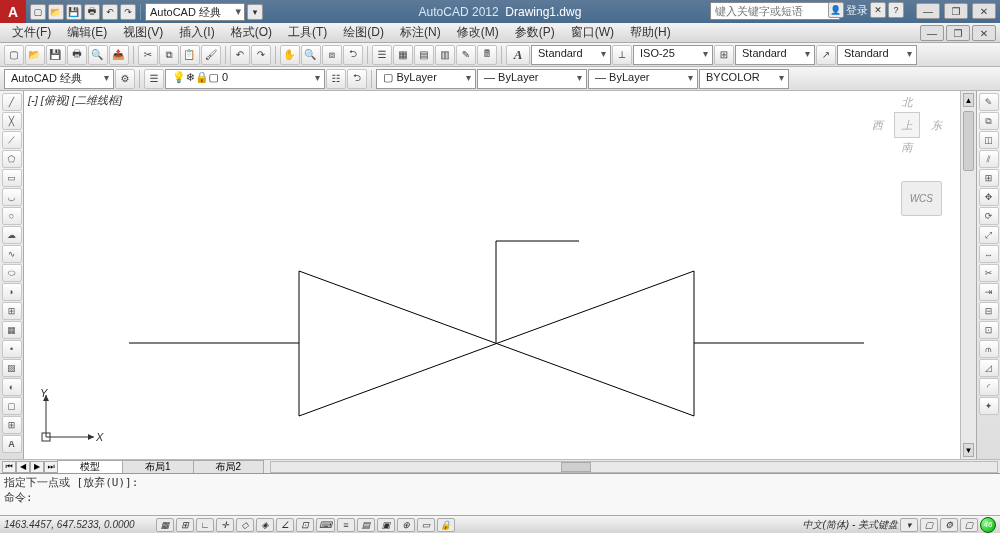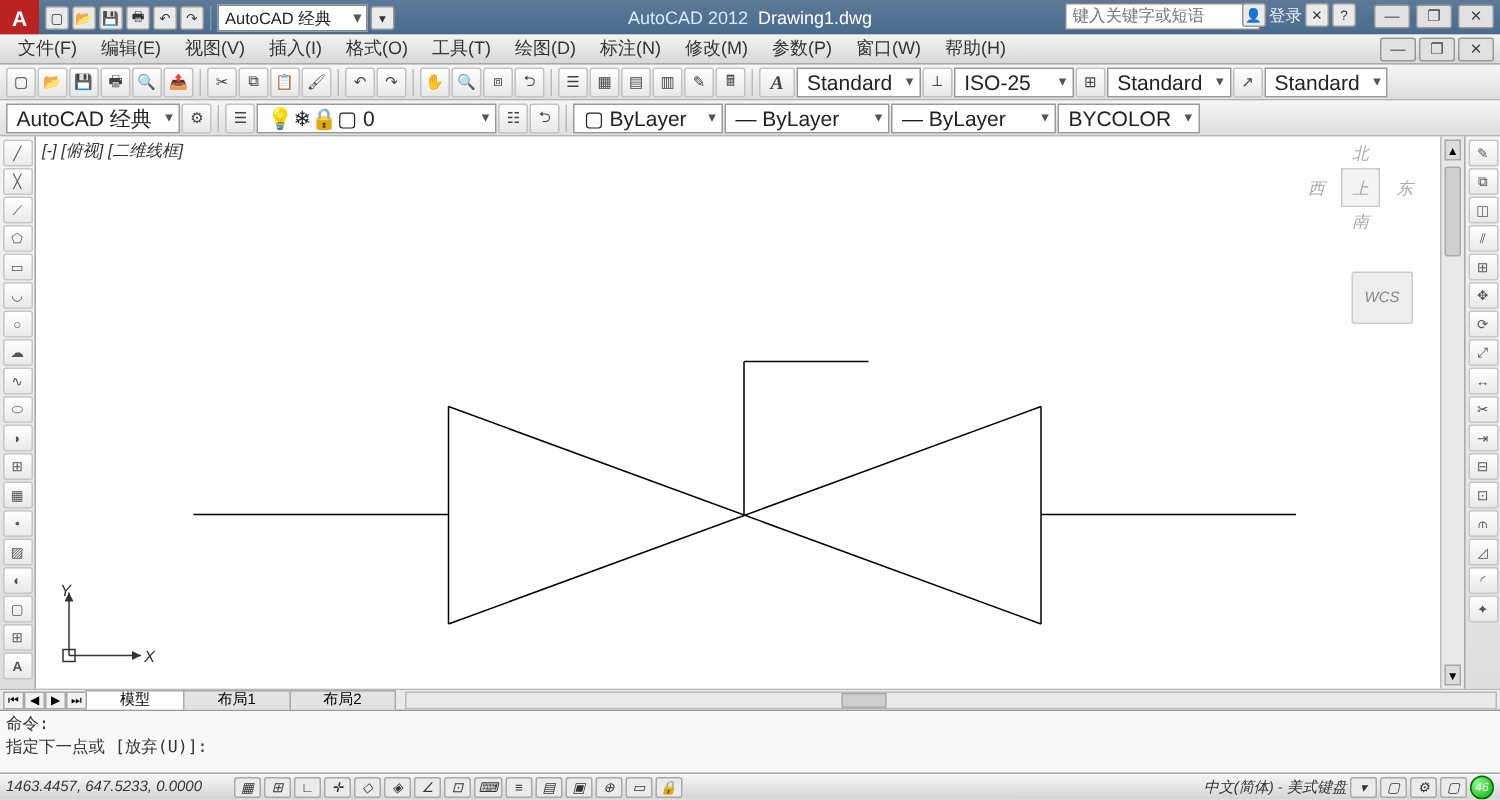--- a/index.html
+++ b/index.html
@@ -16,21 +16,21 @@
   .sr-box { position:absolute; right:160px; top:2px; height:18px; background:#fff; border:1px solid #888; width:130px; padding:1px 4px; color:#888; font-size:11px;}
   .tb-right { position:absolute; right:4px; top:2px; display:flex; gap:2px; align-items:center;}
   .win-btns { position:absolute; right:4px; top:3px; display:flex; gap:4px;}
   .win-btn { width:24px; height:16px; background:#e1e1e1; border:1px solid #999; border-radius:2px; font-size:10px; display:flex; align-items:center; justify-content:center; color:#444;}
   .menubar { height:20px; background:linear-gradient(to bottom,#f4f4f4,#d8d8d8); display:flex; align-items:center; padding:0 4px; border-bottom:1px solid #aaa; position:relative;}
   .menu-item { padding:2px 8px; color:#333; font-size:12px;}
   .menubar .doc-win-btns { position:absolute; right:4px; top:2px; display:flex; gap:2px;}
   .toolbar-row { height:24px; background:linear-gradient(to bottom,#f6f6f6,#dedede); border-bottom:1px solid #b5b5b5; display:flex; align-items:center; padding:0 4px; gap:1px;}
   .tbtn { width:20px; height:20px; border:1px solid #c3c3c3; background:linear-gradient(to bottom,#fff,#e7e7e7); border-radius:2px; display:flex; align-items:center; justify-content:center; font-size:10px; color:#444;}
   .tsep { width:1px; height:18px; background:#bbb; margin:0 3px;}
-  .t-combo { height:20px; background:#fff; border:1px solid #999; padding:1px 18px 1px 6px; position:relative; color:#222; font-size:14px;}
+  .t-combo { height:20px; background:#fff; border:1px solid #999; padding:1px 18px 1px 6px; position:relative; color:#222; font-size:11px;}
   .t-combo::after { content:"▾"; position:absolute; right:4px; top:2px; color:#555; font-size:10px;}
   .workarea { display:flex; height: calc(533px - 23px - 20px - 24px - 24px - 14px - 42px - 18px); }
   .side-toolbar { width:24px; background:linear-gradient(to bottom,#f4f4f4,#dedede); border-right:1px solid #aaa; display:flex; flex-direction:column; align-items:center; padding:2px 0; gap:1px;}
   .side-toolbar.right { border-left:1px solid #aaa; border-right:none;}
   .sbtn { width:20px; height:18px; border:1px solid #c7c7c7; background:linear-gradient(to bottom,#fff,#e9e9e9); border-radius:2px; font-size:9px; display:flex; align-items:center; justify-content:center; color:#555;}
   .canvas-wrap { flex:1; position:relative; background:#fff; overflow:hidden;font-style:italic;}
   .view-label { position:absolute; left:4px; top:2px; font-size:11px; color:#333;}
   .nav-cube { position:absolute; right:18px; top:4px; width:70px; text-align:center; color:#aaa; font-size:11px;}
   .nav-cube .box { width:26px; height:26px; border:1px solid #ccc; margin:2px auto; background:#f4f4f4; display:flex; align-items:center; justify-content:center;}
   .wcs-badge { position:absolute; right:18px; top:90px; background:#eee; border:1px solid #ccc; border-radius:2px; padding:11px 8px; font-size:10px; color:#888;}
@@ -256,22 +256,22 @@
   </div>
   <div class="tab">模型</div>
   <div class="tab inactive">布局1</div>
   <div class="tab inactive">布局2</div>
   <div class="hscroll">
       <div class="thumb"></div>
     </div>
 </div>
 
 <div class="cmdwin">
+  <div class="line">指定下一点或 [放弃(U)]:</div>
   <div class="line">命令:</div>
-  <div class="line">指定下一点或 [放弃(U)]:</div>
 </div>
 
 <div class="statusbar">
   <span class="coords">1463.4457, 647.5233, 0.0000</span>
   <div class="status-btn">▦</div>
   <div class="status-btn">⊞</div>
   <div class="status-btn">∟</div>
   <div class="status-btn">✛</div>
   <div class="status-btn">◇</div>
   <div class="status-btn">◈</div>

